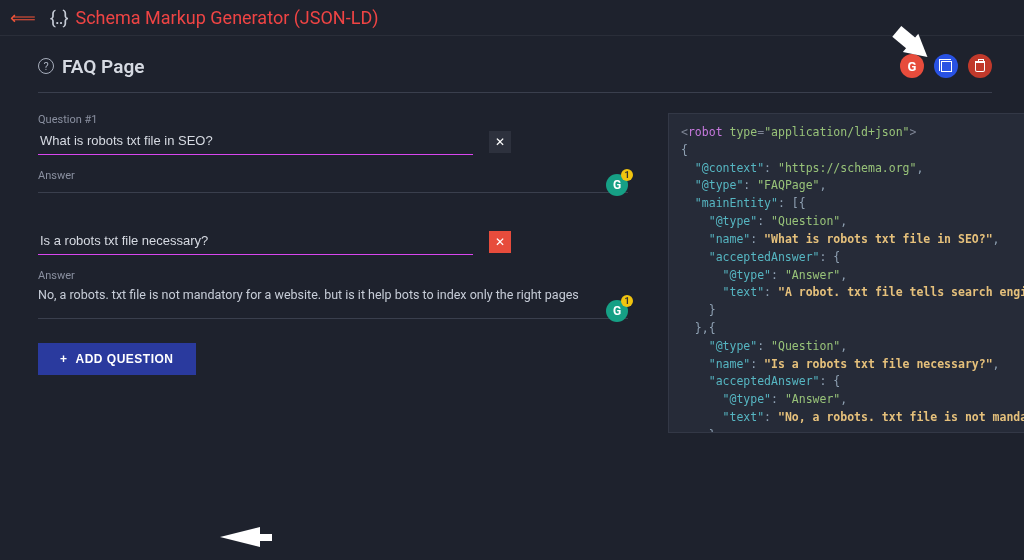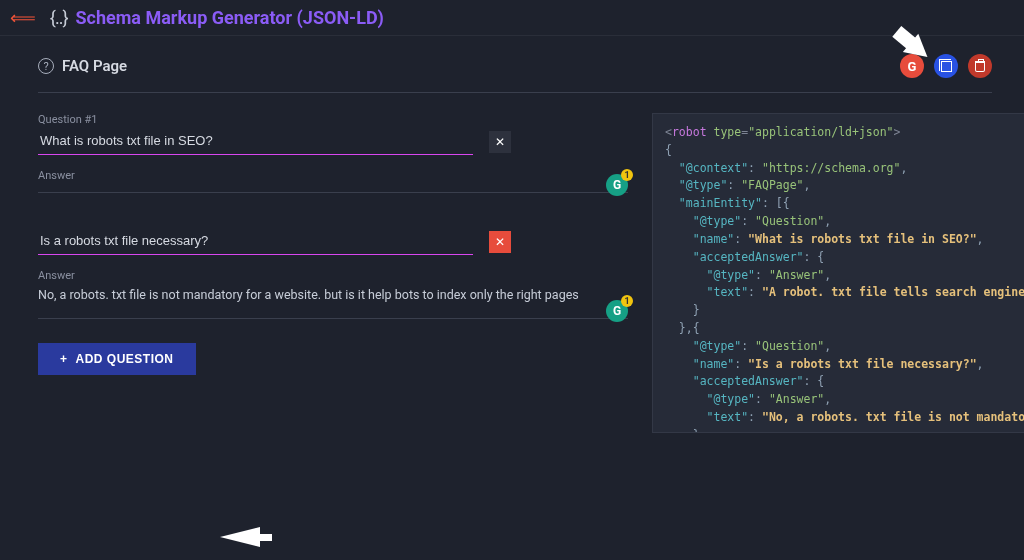--- a/index.html
+++ b/index.html
@@ -15,49 +15,49 @@
   }
   .topbar {
     display: flex;
     align-items: center;
     padding: 6px 20px 6px 10px;
     border-bottom: 1px solid #2a2e39;
     height: 36px;
   }
   .menu-toggle { color: #ef5338; font-size: 18px; margin-right: 14px; cursor: pointer; }
   .logo-brackets { color: #c7cdd8; font-size: 18px; font-weight: 400; letter-spacing: -1px; margin-right: 8px;}
-  .app-title { color: #8b5cf6; font-size: 18px; font-weight: 700; }
+  .app-title { color: #ef4444; font-size: 18px; font-weight: 400; }
   .content {
     padding: 18px 32px 10px 38px;
   }
   .heading-row {
     display: flex;
     align-items: center;
     justify-content: space-between;
     border-bottom: 1px solid #3a3f4d;
     padding-bottom: 14px;
     position: relative;
   }
   .heading-left { display:flex; align-items:center; gap:8px; }
   .help-icon {
     width:16px;height:16px;border:1.5px solid #a7aebc;border-radius:50%;
     display:inline-flex;align-items:center;justify-content:center;
     font-size:11px;color:#a7aebc;
   }
-  .heading-title { font-size:15px; font-weight:600; color:#d6dae2; }
+  .heading-title { font-size:19px; font-weight:600; color:#d6dae2; }
   .action-icons { display:flex; gap:10px; align-items:center; }
   .circ { width:24px;height:24px;border-radius:50%;display:flex;align-items:center;justify-content:center;cursor:pointer;font-weight:700;font-size:13px;}
   .circ.red { background:#c0392b; color:#fff; }
   .circ.orange { background:#e74c3c; color:#fff; }
   .circ.blue { background:#2952e3; color:#fff; }
   .copy-glyph { width:11px;height:11px;border:1.5px solid #fff;position:relative; }
   .copy-glyph::before{content:"";position:absolute;top:-3px;left:-3px;width:11px;height:11px;border:1.5px solid #fff;border-right:none;border-bottom:none;}
   .trash-glyph { width:10px;height:11px;border:1.5px solid #fff;border-top:2px solid #fff;border-radius:0 0 2px 2px;position:relative;}
   .trash-glyph::before{content:"";position:absolute;top:-4px;left:2px;width:4px;height:2px;border:1.5px solid #fff;border-bottom:none;}
-  .main-cols { display:flex; gap:24px; margin-top:20px; }
+  .main-cols { display:flex; gap:40px; margin-top:20px; }
   .left-col { flex: 0 0 590px; }
   .right-col { flex: 1; }
   .field-label { font-size:11px; color:#8a90a0; margin-bottom:3px; }
   .field-row { display:flex; align-items:center; gap:16px; margin-bottom:6px;}
   .text-input {
     background:transparent;border:none;border-bottom:1px solid #d946ef;
     color:#d6dae2;font-size:13px;padding:4px 2px 6px 2px;width:435px;outline:none;
   }
   .del-btn { width:22px;height:22px;display:flex;align-items:center;justify-content:center;color:#fff;font-size:12px;cursor:pointer;}
   .del-btn.dark { background:#2d313d; }

